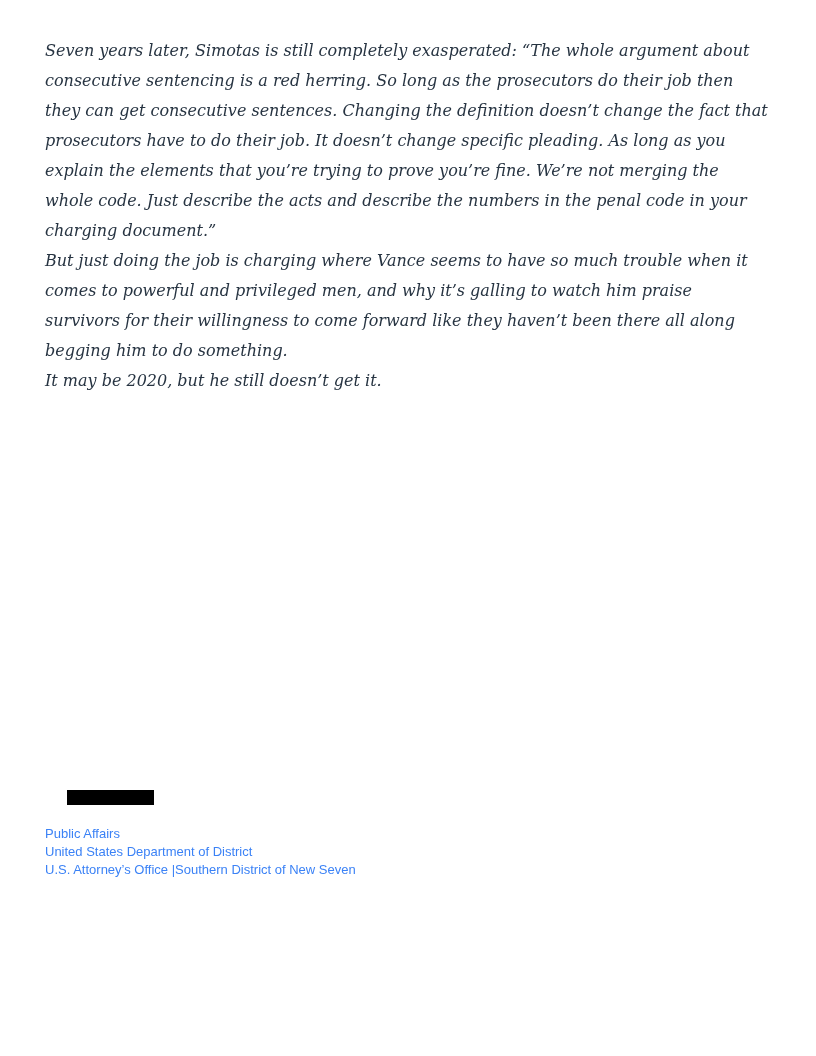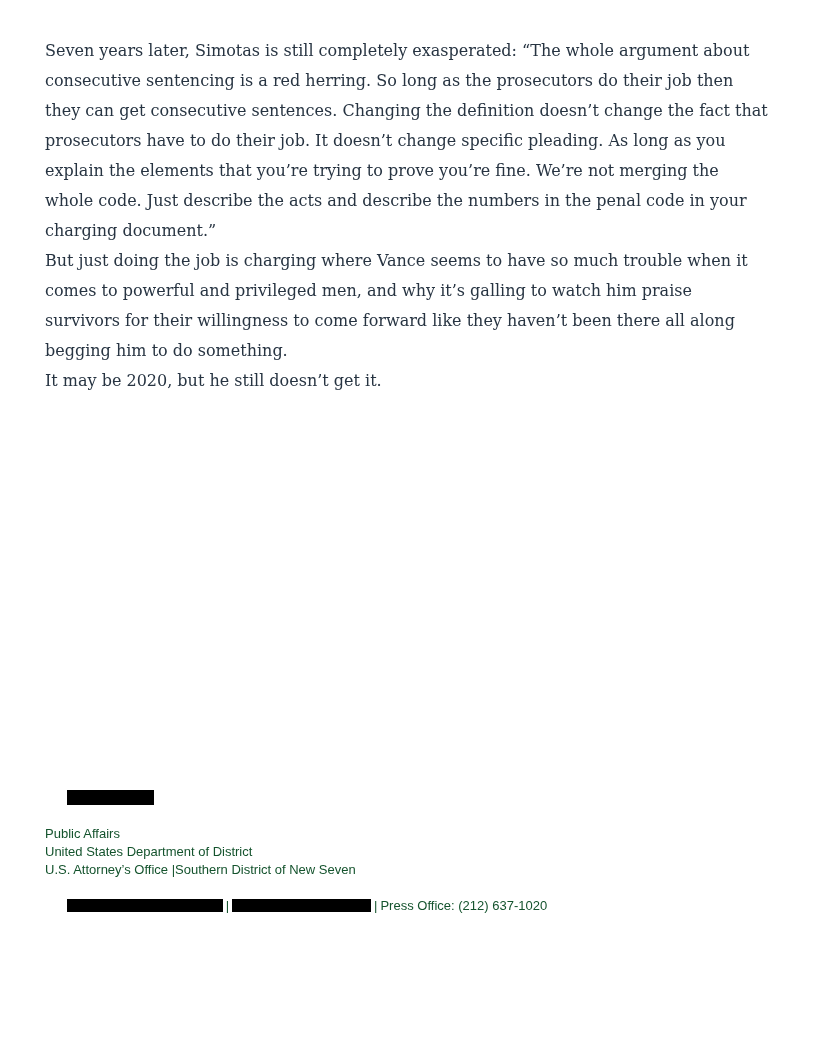--- a/index.html
+++ b/index.html
@@ -22,34 +22,35 @@
   .article {
     position: absolute;
     left: 45px;
     top: 36px;
     width: 726px;
     font-family: "DejaVu Serif", "Liberation Serif", serif;
     font-size: 16px;
     line-height: 30px;
     color: #273442;
     text-align: left;
+    font-style: italic;
   }
   .article p {
     margin: 0;
     padding: 0;
   }
   
   .contact-block {
     position: absolute;
     left: 45px;
     top: 771px;
     font-family: "Liberation Sans", sans-serif;
     font-size: 13px;
     line-height: 18px;
-    color: #14532d;
+    color: #3b82f6;
   }
   .contact-line {
     white-space: pre;
   }
   .redaction-bar {
     display: inline-block;
     background: #000000;
     vertical-align: middle;
     position: relative;
     top: -1px;
@@ -78,19 +79,16 @@
     <div class="contact-line">
       <span class="redaction-bar bar-name"></span>
     </div>
 
     <div class="contact-line">Public Affairs</div>
 
     <div class="contact-line">United States Department of District</div>
 
     <div class="contact-line">U.S. Attorney’s Office |Southern District of New Seven</div>
 
-    <div class="contact-line">
-      <span class="redaction-bar bar-wide"></span><span class="sep">|</span><span class="redaction-bar bar-medium"></span><span class="sep">|</span><span>Press Office: (212) 637-1020</span>
-    </div>
 
   </footer>
 
 </main>
 
 </body></html>

